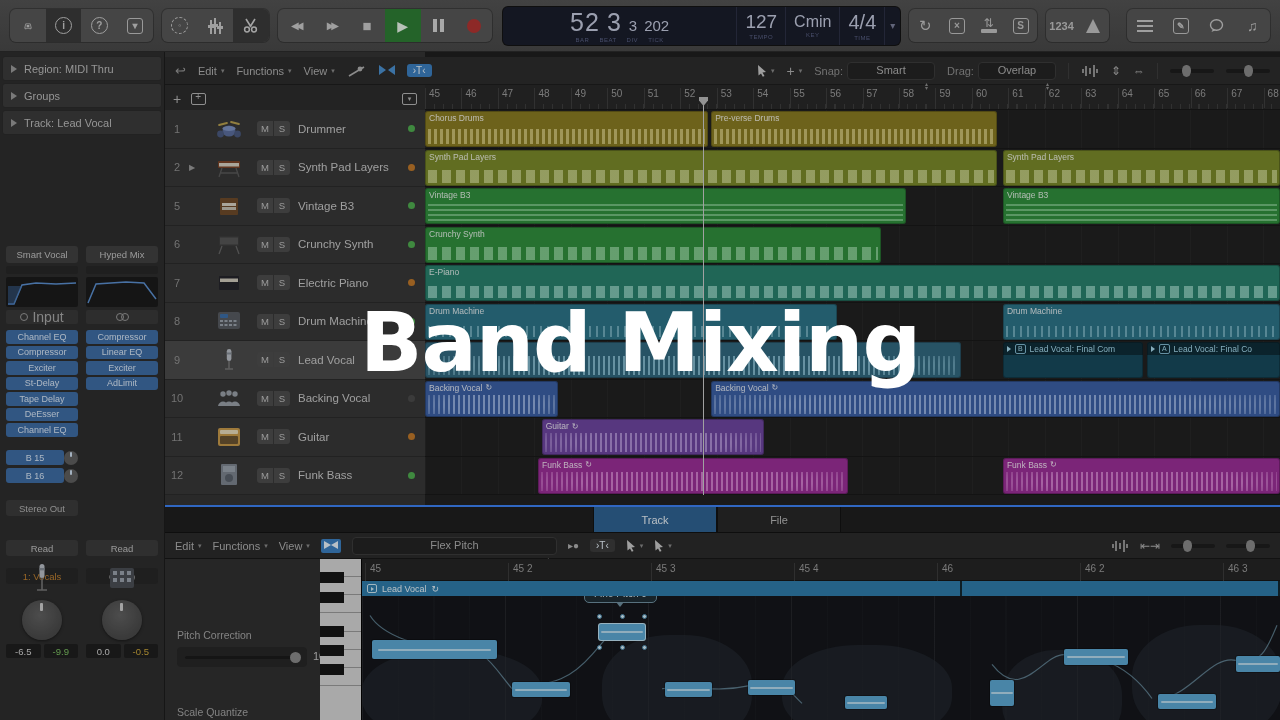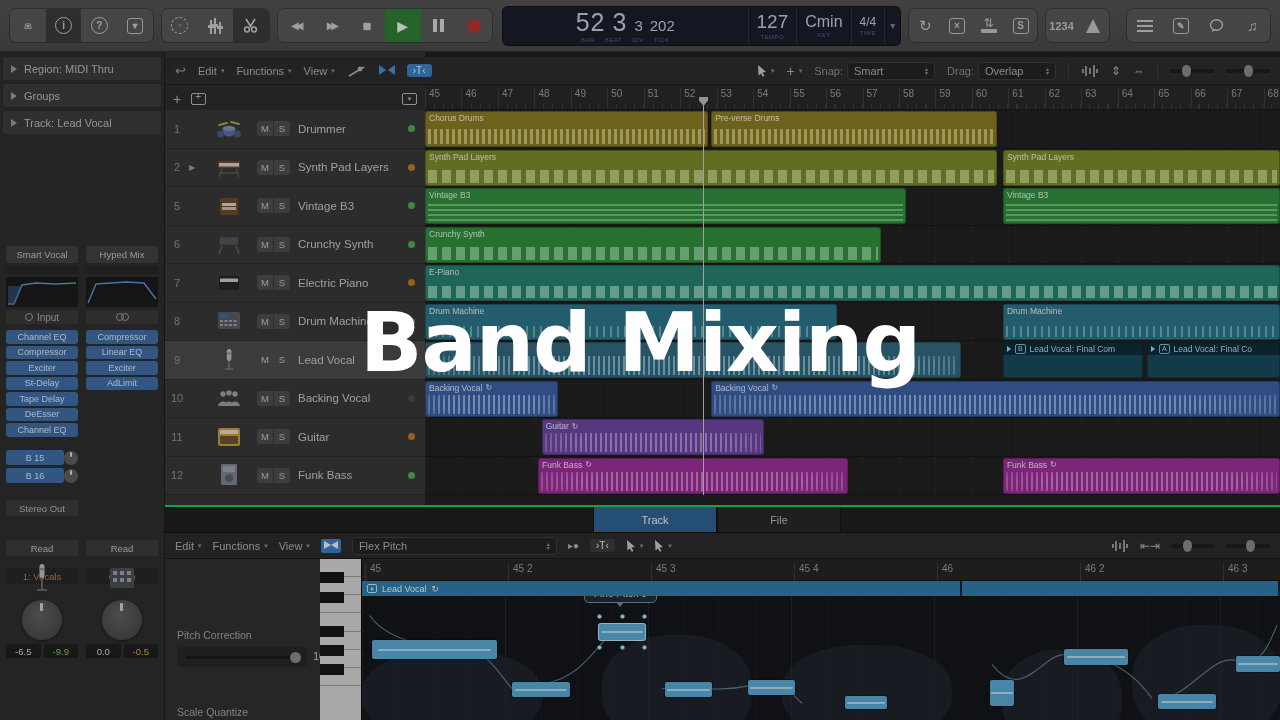--- a/index.html
+++ b/index.html
@@ -64,21 +64,21 @@
     border-left:6px solid #9a9a9a; }
   .strip { position:absolute; top:140px; width:72px; bottom:0; }
   #strip0 { left:6px; } #strip1 { left:86px; }
   .strip-name { position:absolute; top:54px; left:0; right:0; height:17px; background:#3f3f3f;
     border-radius:3px; color:#c3c3c3; font-size:9.5px; display:flex; align-items:center;
     justify-content:center; white-space:nowrap; overflow:hidden; }
   .strip-setting { position:absolute; top:74px; left:0; right:0; height:8px; background:#262626; border-radius:2px;}
   .eq-thumb { position:absolute; top:85px; left:0; right:0; height:30px; background:#191919;
     border-radius:2px; overflow:hidden; }
   .io-row { position:absolute; top:118px; left:0; right:0; height:14px; background:#383838; border-radius:2px;
-    color:#a8a8a8; font-size:10px; display:flex; align-items:center; justify-content:center; gap:4px;}
+    color:#a8a8a8; font-size:14px; display:flex; align-items:center; justify-content:center; gap:4px;}
   .io-dot { width:8px; height:8px; border:1.2px solid #9a9a9a; border-radius:50%; }
   .stereo-glyph { display:flex; }
   .stereo-glyph i { width:8px; height:8px; border:1.2px solid #9a9a9a; border-radius:50%; }
   .stereo-glyph i:last-child { margin-left:-3px; }
   .plugins { position:absolute; top:138px; left:0; right:0; display:flex; flex-direction:column; gap:2px; }
   .plugin-btn { height:13.5px; background:#3d6ca5; border-radius:3px; color:#d9e7f6; font-size:9px;
     display:flex; align-items:center; justify-content:center; white-space:nowrap; overflow:hidden; }
   .sends { position:absolute; top:258px; left:0; right:0; display:flex; flex-direction:column; gap:3px; }
   .send-row { display:flex; align-items:center; }
   .send-btn { flex:1; height:15px; background:#3d6ca5; border-radius:3px; color:#d9e7f6; font-size:9px;
@@ -132,21 +132,21 @@
   .trow .tdot { width:7px; height:7px; border-radius:50%; margin-right:10px; }
 
   
   #mid-toolbar { position:absolute; top:57px; left:165px; width:1115px; height:28px; background:#2b2b2b;
     display:flex; align-items:center; padding:0 10px; gap:12px; color:#b0b0b0; font-size:11px;
     border-bottom:1px solid #1c1c1c; z-index:5; }
   .menu-item { display:flex; align-items:center; gap:4px; }
   .menu-item .chev { font-size:7px; color:#8a8a8a; }
   .flex-btn { background:#3a7fc2; color:#eaf4fc; border-radius:3px; padding:1px 6px; font-size:10px; }
   .dd { display:flex; align-items:center; gap:6px; background:#222; border:1px solid #3a3a3a;
-    border-radius:4px; padding:1px 6px; min-width:88px; height:18px; }
+    border-radius:4px; padding:1px 6px; min-width:88px; height:18px;flex-direction:column; }
   .dd .chevs { margin-left:auto; display:flex; flex-direction:column; font-size:6px; line-height:4px; color:#8a8a8a;}
   .zoom-slider { width:44px; height:4px; background:#1c1c1c; border-radius:2px; position:relative; }
   .zoom-slider i { position:absolute; top:-4px; width:9px; height:12px; background:#8a8a8a;
     border-radius:45% 45% 50% 50%; left:12px; }
   .tool-sep { width:1px; height:16px; background:#3c3c3c; }
 
   #arrange { position:absolute; top:85px; left:425px; width:855px; height:420px; background:#1f1f1f; }
   #ruler { position:absolute; top:0; left:0; right:0; height:25px; background:#272727;
     border-bottom:1px solid #161616; }
   #ruler::after { content:""; position:absolute; left:0; right:0; bottom:0; height:5px;
@@ -171,21 +171,21 @@
     display:flex; align-items:center; gap:4px; padding:0 4px; font-size:8.5px; color:#a8dcef; }
   .take-hdr .tri { width:0;height:0;border-top:3px solid transparent;border-bottom:3px solid transparent;
     border-left:4px solid #a8dcef; }
   .take-hdr .badge { border:1px solid #7fb8cf; border-radius:2px; font-size:7px; padding:0 2px; line-height:8px;}
   #playhead { position:absolute; left:278px; top:14px; bottom:10px; width:1px; background:#cccccc; z-index:4;}
   #playhead::before { content:""; position:absolute; top:-2px; left:-4px; width:9px; height:9px;
     background:#b9b9b9; clip-path:polygon(0 0,100% 0,100% 40%,50% 100%,0 40%); }
 
   
   #editor { position:absolute; top:505px; left:165px; width:1115px; height:215px; background:#222;
-    border-top:2px solid #22c55e; }
+    border-top:2px solid #3b82f6; }
   #etabs { height:26px; background:#1d1d1d; display:flex; align-items:stretch; padding-left:428px;
     border-bottom:1px solid #101010; }
   .etab { width:124px; display:flex; align-items:center; justify-content:center; font-size:11px;
     color:#b9b9b9; background:#262626; border-right:1px solid #101010; border-left:1px solid #101010;}
   .etab.active { background:#2e6292; color:#e8f1f8; }
   #etoolbar { height:26px; background:#2a2a2a; display:flex; align-items:center; gap:11px;
     padding:0 10px; color:#b0b0b0; font-size:11px; border-bottom:1px solid #151515; }
   .bowtie { width:16px; height:11px; position:relative; }
   .bowtie::before, .bowtie::after { content:""; position:absolute; top:0; width:0; height:0;
     border-top:5.5px solid transparent; border-bottom:5.5px solid transparent; }
@@ -329,21 +329,21 @@
     </div>
     <div class="lcd-sec">
       <span class="lcd-val">127</span>
       <span class="lcd-sub">TEMPO</span>
     </div>
     <div class="lcd-sec">
       <span class="lcd-val" style="font-size:16px">Cmin</span>
       <span class="lcd-sub">KEY</span>
     </div>
     <div class="lcd-sec">
-      <span class="lcd-val" style="font-size:12px">4/4</span>
+      <span class="lcd-val" style="font-size:20px">4/4</span>
       <span class="lcd-sub">TIME</span>
     </div>
     <div class="lcd-chev">▾</div>
   </div>
 
   <div class="btn-group">
     <div class="mode-btn">
         <span>↻</span>
       </div>
     <div class="mode-btn">

